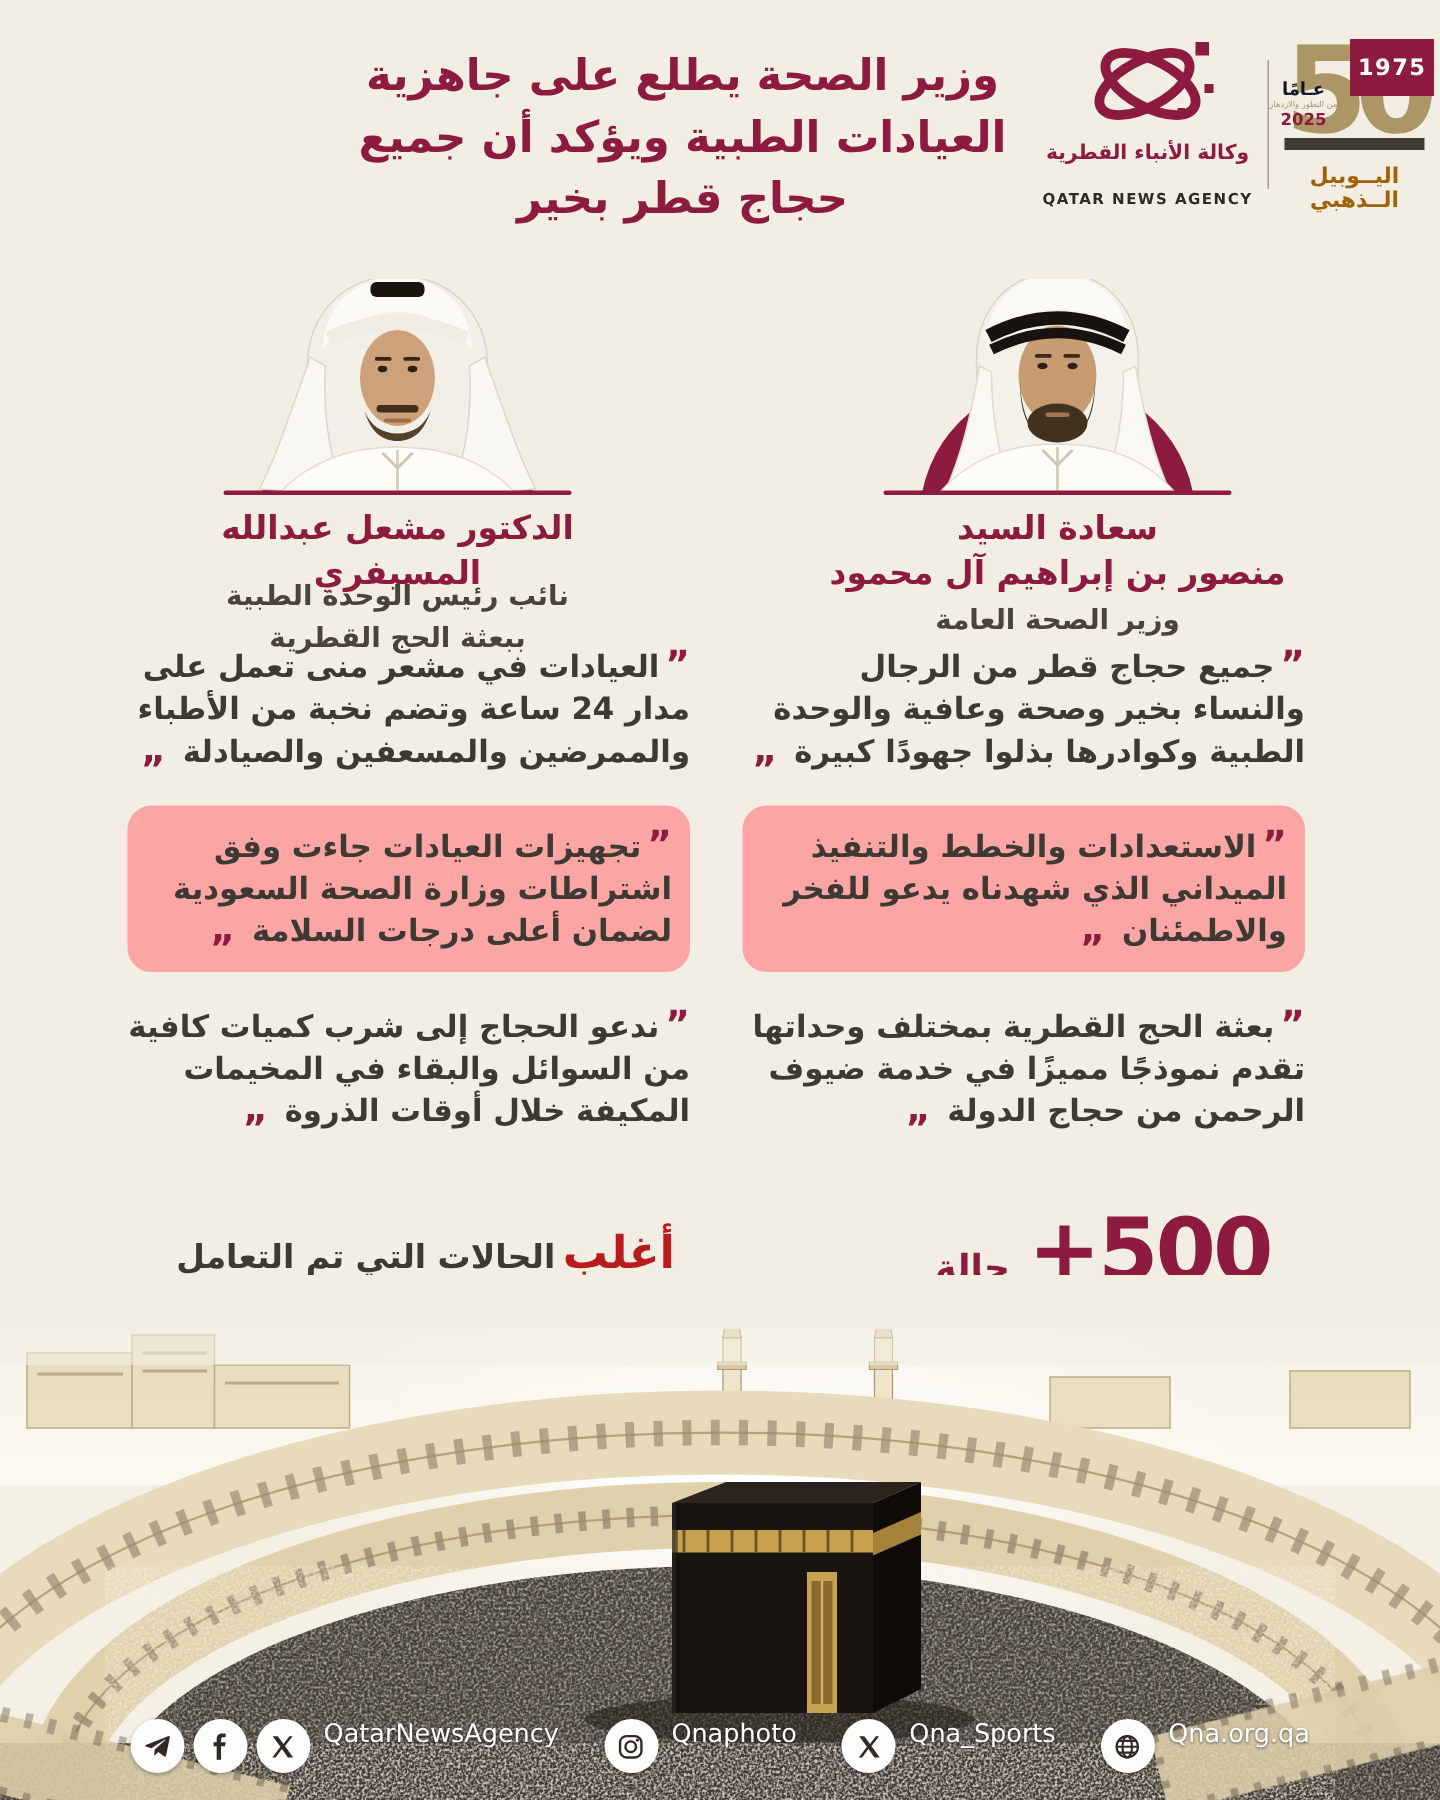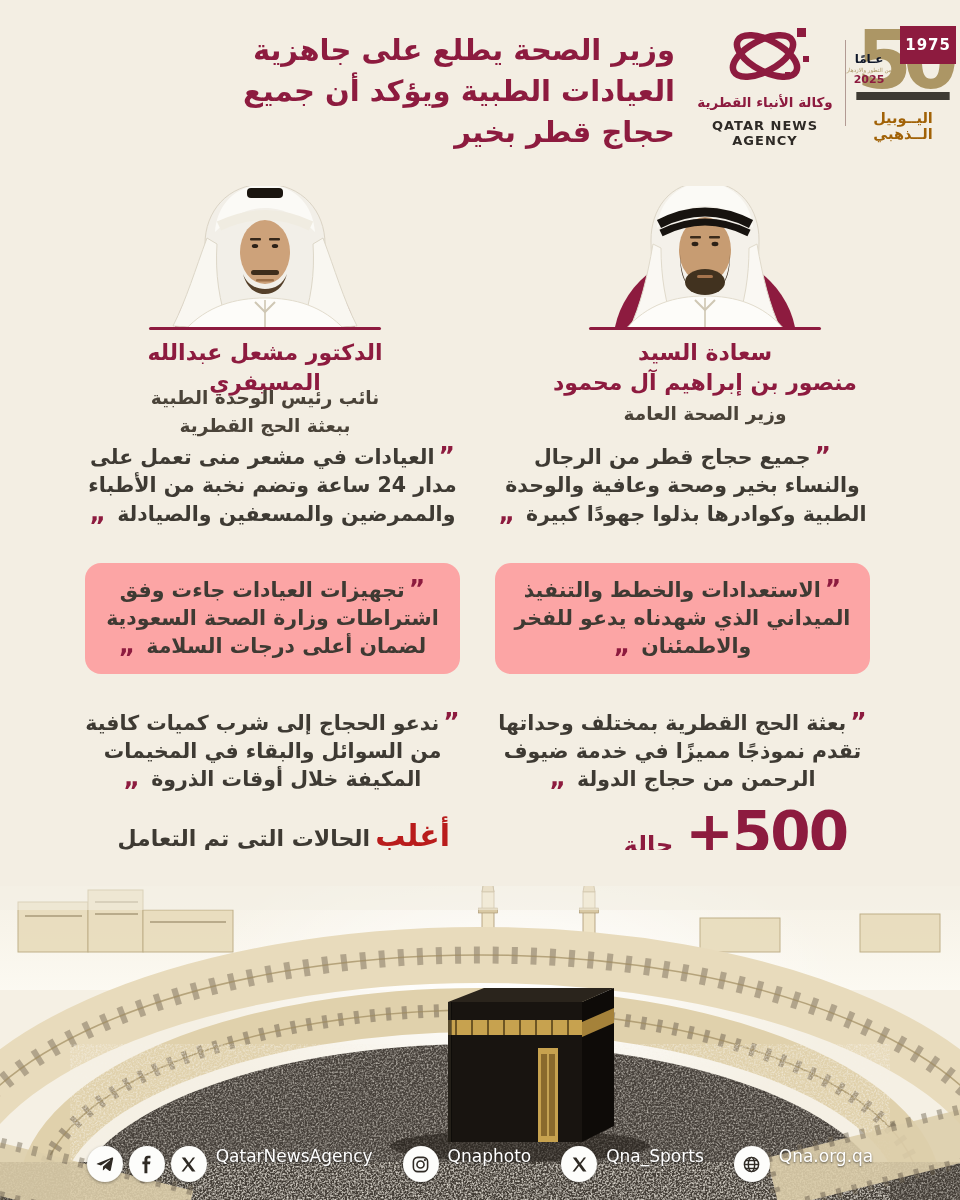--- a/index.html
+++ b/index.html
@@ -6,27 +6,27 @@
   html,body { width:960px; height:1200px; }
   body {
     position:relative; overflow:hidden;
     background:#f3eee3;
     font-family:"DejaVu Sans", sans-serif;
     color:#3e3a33;
   }
   
   .title {
     position:absolute; top:30px; left:235px; width:440px;
-    direction:rtl; text-align:right;
+    direction:rtl; text-align:center;
     color:#8d1b3f; font-weight:bold; font-size:29px; line-height:1.42;
   }
   .qna-logo { position:absolute; left:694px; top:20px; width:142px; text-align:center; }
   .qna-logo .mark { display:block; margin:0 auto; }
   .qna-ar { color:#8d1b3f; font-weight:bold; font-size:13.5px; direction:rtl; margin-top:2px; }
-  .qna-en { color:#2e2a26; font-weight:bold; font-size:13px; letter-spacing:1px; margin-top:8px; }
+  .qna-en { color:#2e2a26; font-weight:bold; font-size:10px; letter-spacing:1px; margin-top:18px; }
   .logo-divider { position:absolute; left:845px; top:40px; height:86px; width:0; border-left:1.5px solid #b29a93; }
   .jub { position:absolute; left:852px; top:22px; width:102px; text-align:center; }
   .jub-num-wrap { position:relative; height:86px;text-decoration:underline; }
   .jub-num {
     font-size:80px; font-weight:bold; color:#ac9665; line-height:0.98;
     letter-spacing:-9px; font-family:"DejaVu Sans", sans-serif;
   }
   .jub-badge {
     position:absolute; top:4px; right:-2px; background:#8d1b3f; color:#fff;
     font-size:15px; font-weight:bold; padding:10px 5px; letter-spacing:1px;
@@ -51,21 +51,21 @@
   .name-block { position:absolute; direction:rtl; text-align:center; color:#8d1b3f; font-weight:bold; font-size:22px; line-height:1.35; }
   .name-block.right { top:338px; left:545px; width:320px; }
   .name-block.left  { top:338px; left:95px;  width:340px; }
   .role-block { position:absolute; direction:rtl; text-align:center; color:#4a4339; font-weight:bold; font-size:18.5px; line-height:1.5; }
   .role-block.right { top:400px; left:545px; width:320px; }
   .role-block.left  { top:372px; left:95px;  width:340px;margin-top:12px; }
   
   .qcol { position:absolute; top:430px; width:375px; display:flex; flex-direction:column; gap:22px; direction:rtl; }
   .qcol.right { left:495px; }
   .qcol.left  { left:85px; }
-  .quote { text-align:center; font-size:20.5px; line-height:1.38; color:#3e3a33; font-weight:bold;margin-top:13px; }
+  .quote { font-size:20.5px; line-height:1.38; color:#3e3a33; font-weight:bold; }
   .quote.boxed { background:#fca5a5; border-radius:16px; padding:13px 12px; }
   .qmark { color:#8d1b3f; font-weight:bold; font-size:25px; line-height:0; }
   .qmark.open { margin-left:4px; }
   .qmark.close { margin-right:4px; }
   
   .stat-cases { position:absolute; top:804px; left:512px; width:345px; padding-right:10px; direction:rtl; text-align:right; }
   .stat-num-row { display:flex; align-items:baseline; gap:12px; justify-content:flex-start; }
   .stat-value { direction:ltr; font-size:58px; font-weight:bold; color:#8d1b3f; line-height:1; letter-spacing:-2px; }
   .stat-unit { font-size:24px; font-weight:bold; color:#8d1b3f; }
   .stat-desc { margin-top:10px; font-size:20px; line-height:1.5; color:#453f36; font-weight:bold; }

